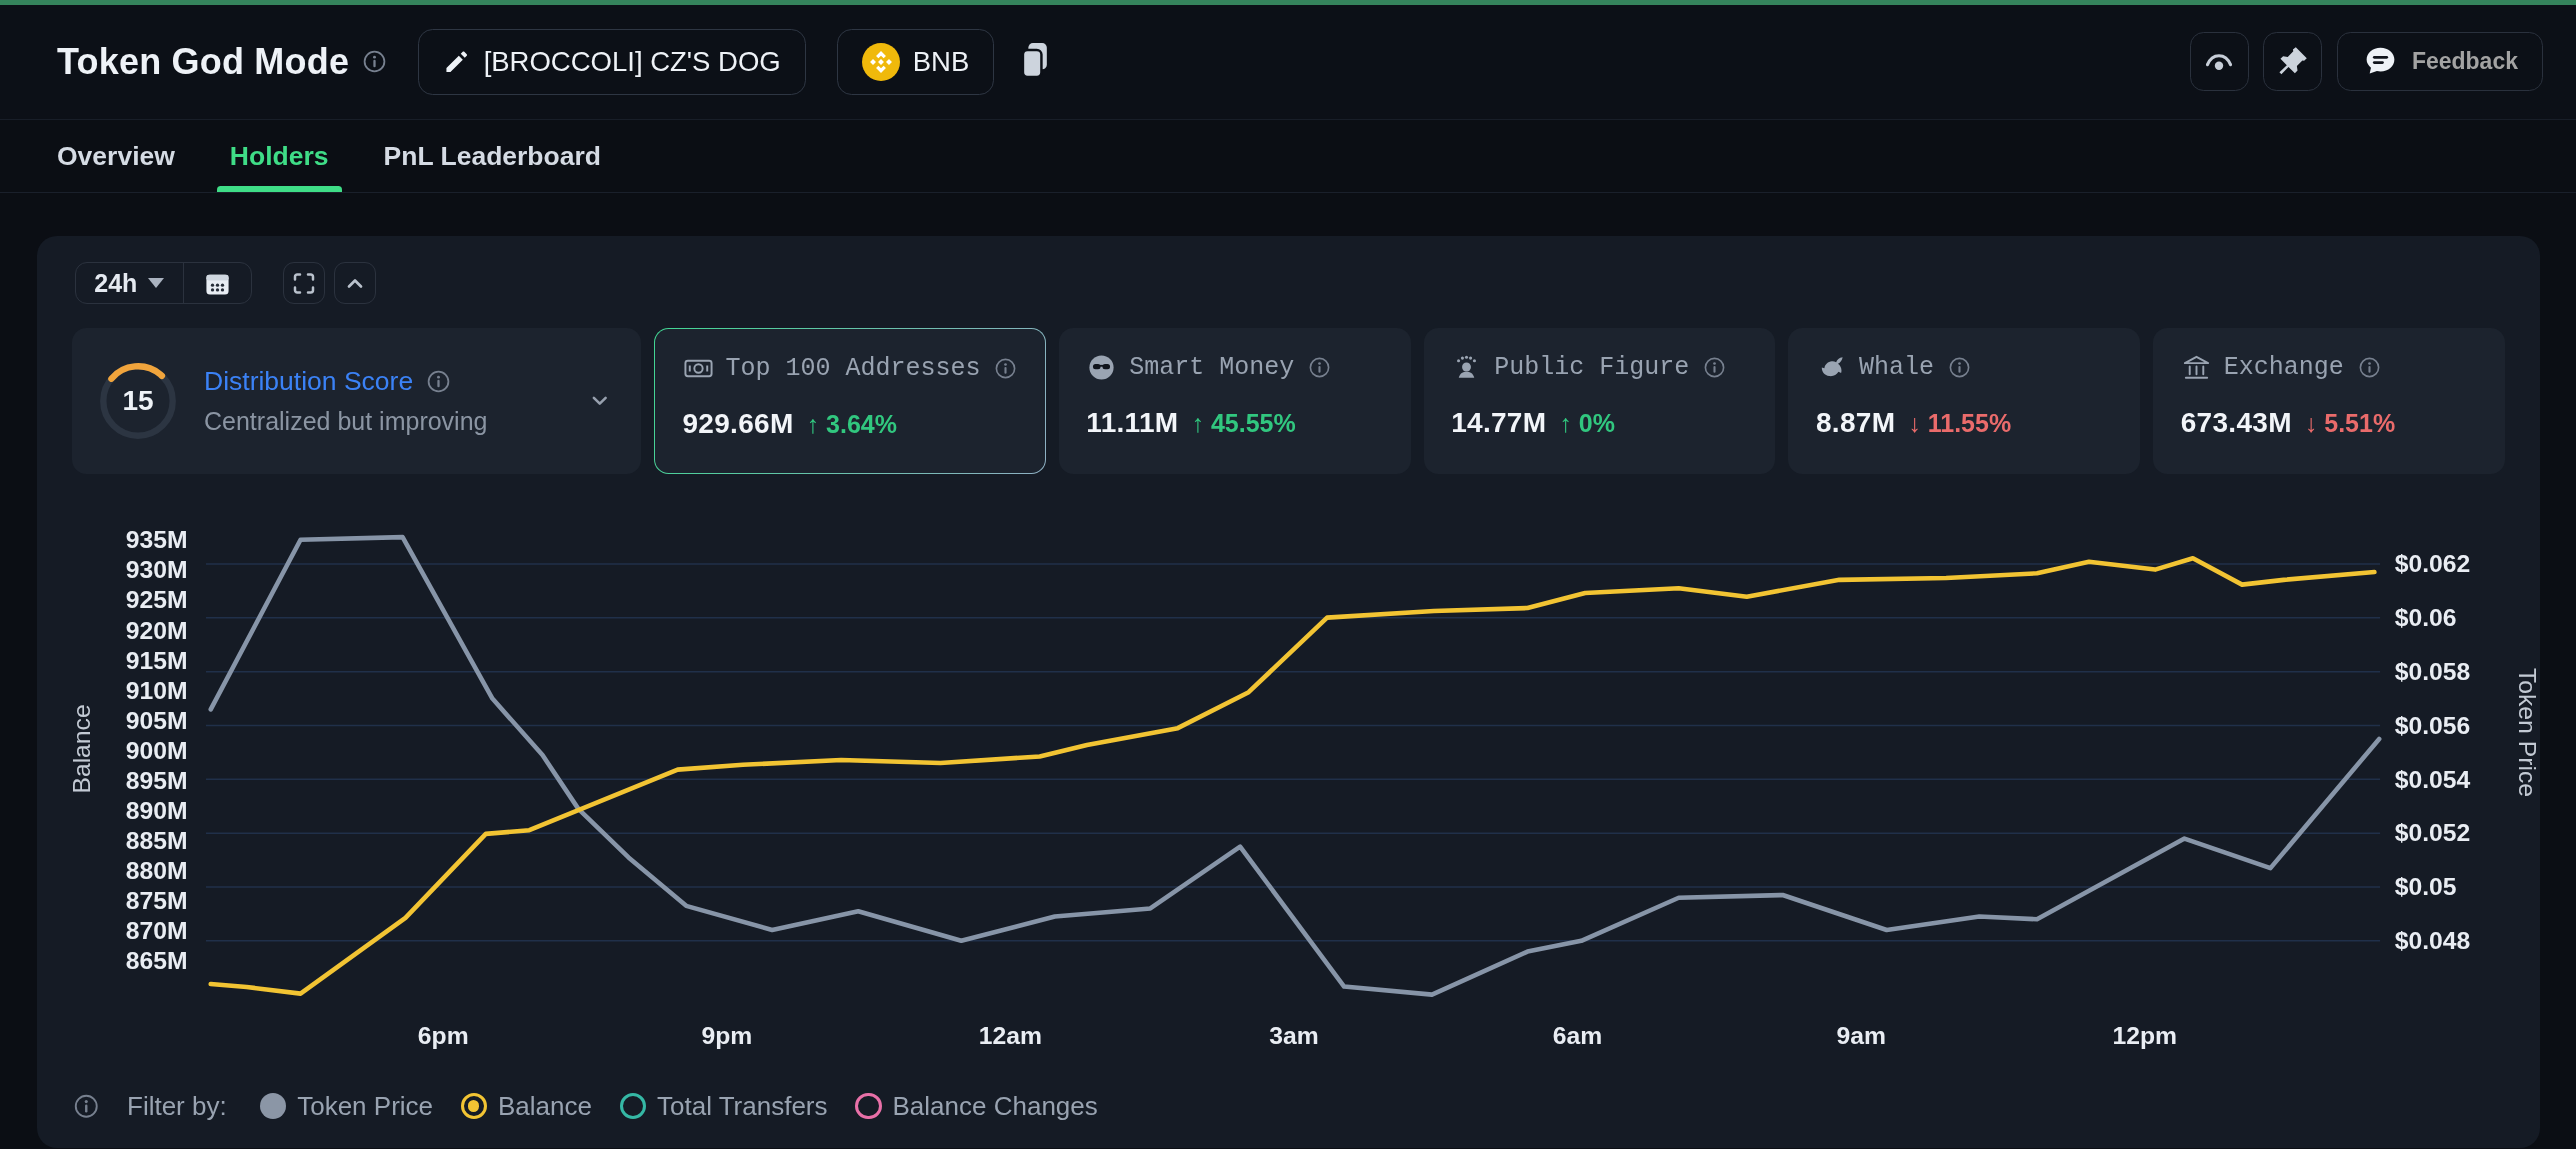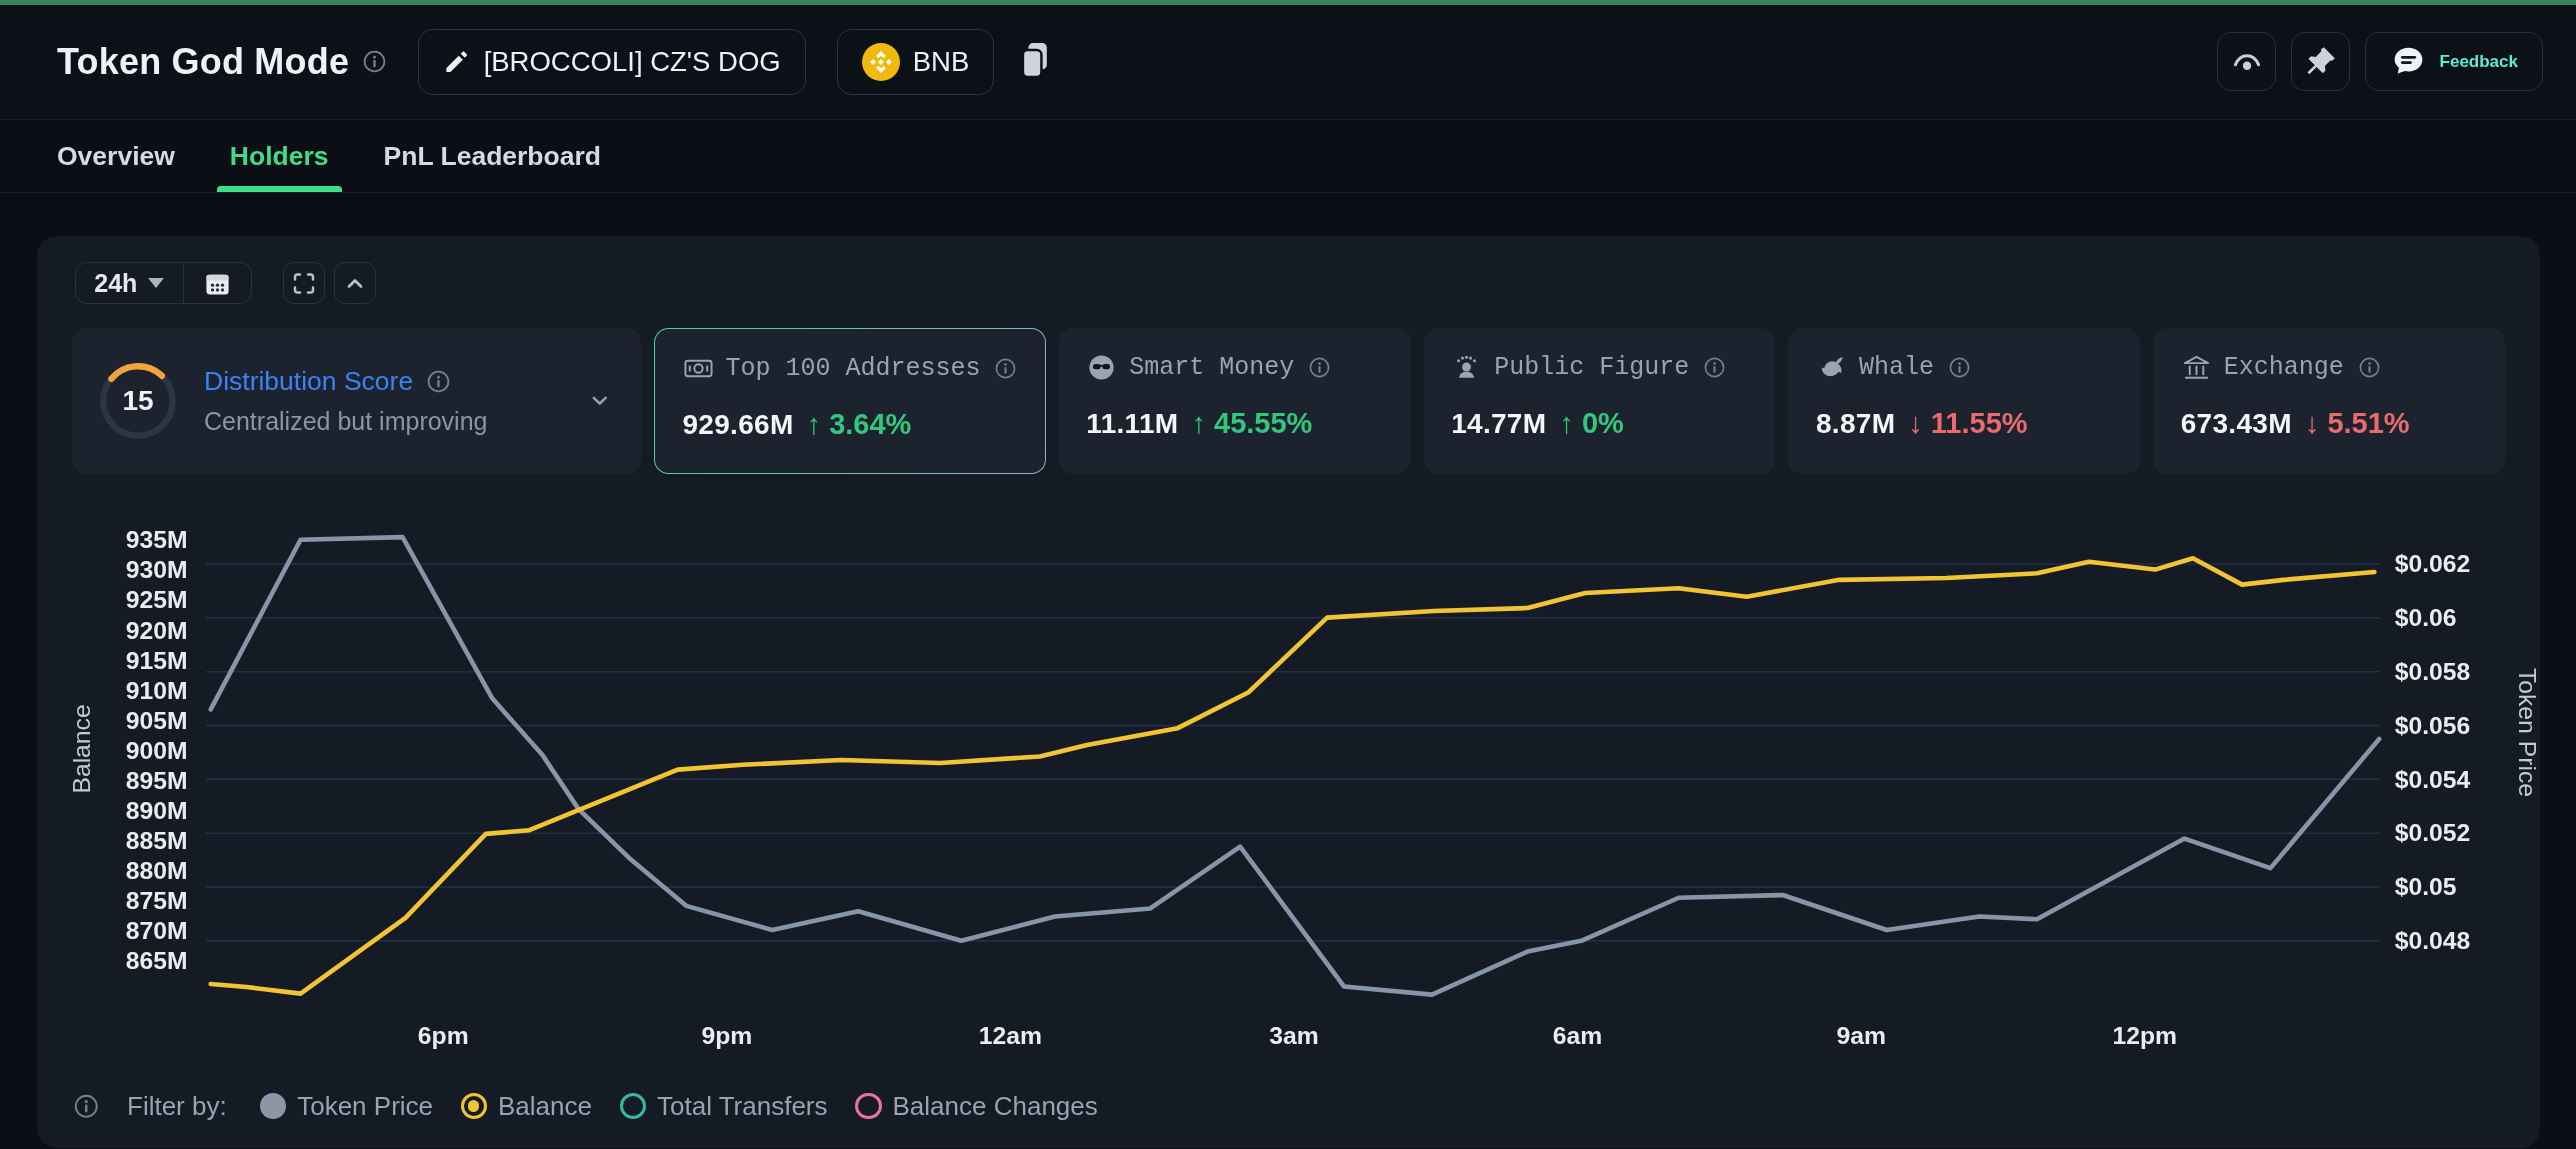--- a/index.html
+++ b/index.html
@@ -16,21 +16,21 @@
   .info-icon{width:25px;height:25px;color:#77808f;margin-left:13px;flex:none;}
   .pill{display:flex;align-items:center;gap:13px;height:66px;border:1.4px solid #2e3643;
         border-radius:14.6px;padding:0 24px;margin-left:31px;background:transparent;cursor:pointer;}
   .pill-text{font-size:27.5px;font-weight:400;color:#eef2f7;white-space:nowrap;}
   .copy-btn{margin-left:20px;width:40px;height:48px;background:none;border:none;cursor:pointer;padding:0;}
   .spacer{flex:1;}
   .sq-btn{width:59px;height:59px;border:1.4px solid #2a313d;border-radius:13.7px;background:transparent;
           display:flex;align-items:center;justify-content:center;cursor:pointer;margin-left:14.6px;}
   .feedback-btn{display:flex;align-items:center;gap:13px;height:59px;border:1.4px solid #2a313d;
           border-radius:13.7px;background:transparent;padding:0 24px;margin-left:14.6px;cursor:pointer;}
-  .feedback-btn span{font-size:17px;font-weight:600;color:#5eead4;}
+  .feedback-btn span{font-size:23px;font-weight:600;color:#a3a3a3;}
 
   
   .tabs{position:absolute;top:121px;left:0;right:0;height:72px;display:flex;align-items:center;
         gap:55px;padding:0 57px;border-bottom:0.9px solid #1a202b;background:#0b0e14;}
   .tab{position:relative;font-size:26.5px;font-weight:600;color:#d5dbe4;height:100%;
        display:flex;align-items:center;cursor:pointer;background:none;border:none;padding:0;}
   .tab.active{color:#3fdd87;}
   .tab.active::after{content:"";position:absolute;left:-13px;right:-13px;bottom:0;height:6.4px;
        border-radius:3.7px 3.7px 0 0;background:#3fdd87;}
 
@@ -65,21 +65,21 @@
   .stat-card{flex:1;height:146px;background:#1c232e;border-radius:14.6px;padding:24px 27.5px;cursor:pointer;}
   .stat-card.selected{border:1.8px solid transparent;
        background:linear-gradient(#1c232e,#1c232e) padding-box,
                   linear-gradient(110deg,#41d693,#8fb0c4) border-box;}
   .stat-head{display:flex;align-items:center;gap:12px;}
   .stat-icon{width:31px;height:31px;flex:none;display:flex;}
   .stat-label{font-size:25px;color:#99a3b1;white-space:nowrap;font-family:Liberation Mono, monospace;}
   .stat-head .info-icon{width:23px;height:23px;margin-left:1.8px;}
   .stat-value-row{display:flex;align-items:baseline;gap:13px;margin-top:24px;}
   .stat-value{font-size:28px;font-weight:700;color:#f2f5f9;letter-spacing:0.3px;}
-  .stat-change{font-size:29px;font-weight:600;}
+  .stat-change{font-size:25px;font-weight:600;}
   .stat-change.up{color:#31c77f;} .stat-change.down{color:#ea6b6b;}
 
   
   .chart-svg{position:absolute;left:0;top:0;width:2576px;height:1150px;pointer-events:none;}
   .chart-svg text{font-family:"Liberation Sans","DejaVu Sans",sans-serif;}
 
   
   .legend{position:absolute;left:73px;top:1084px;height:44px;display:flex;align-items:center;gap:27.5px;}
   .legend .info-icon{margin-left:0;width:26.5px;height:26.5px;}
   .legend-prefix{font-size:26px;color:#99a3b1;margin-right:5.5px;}

